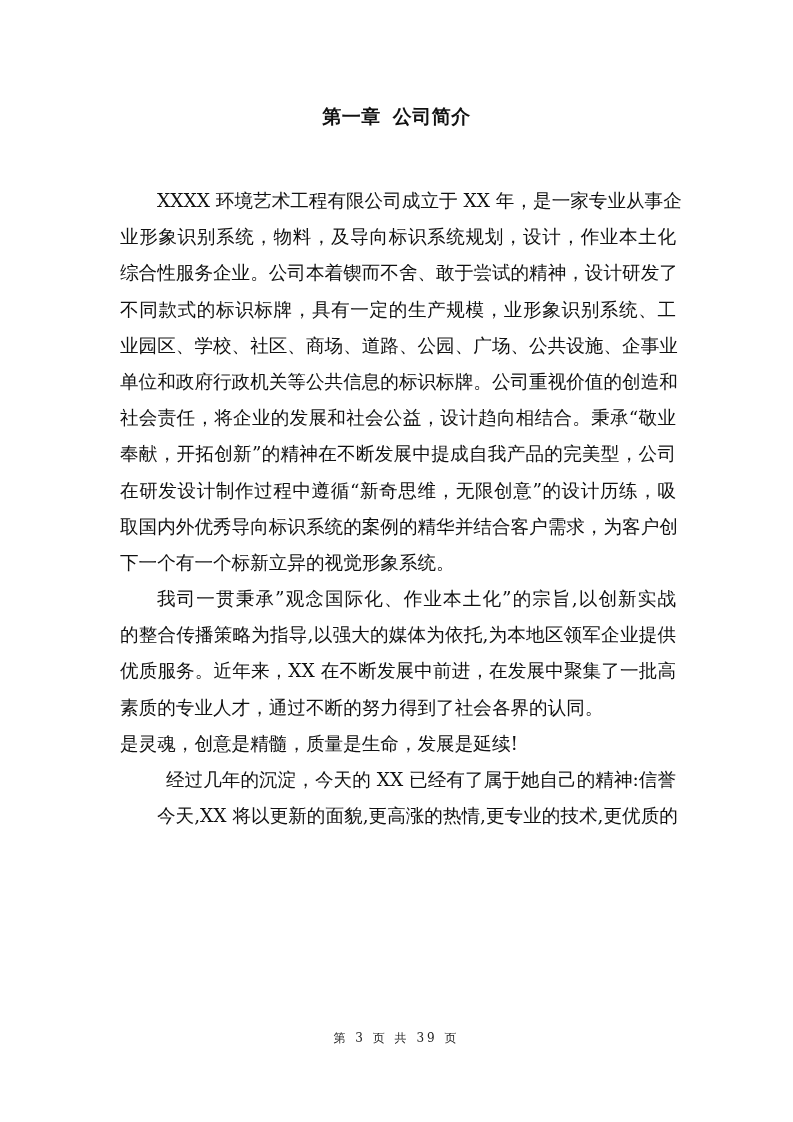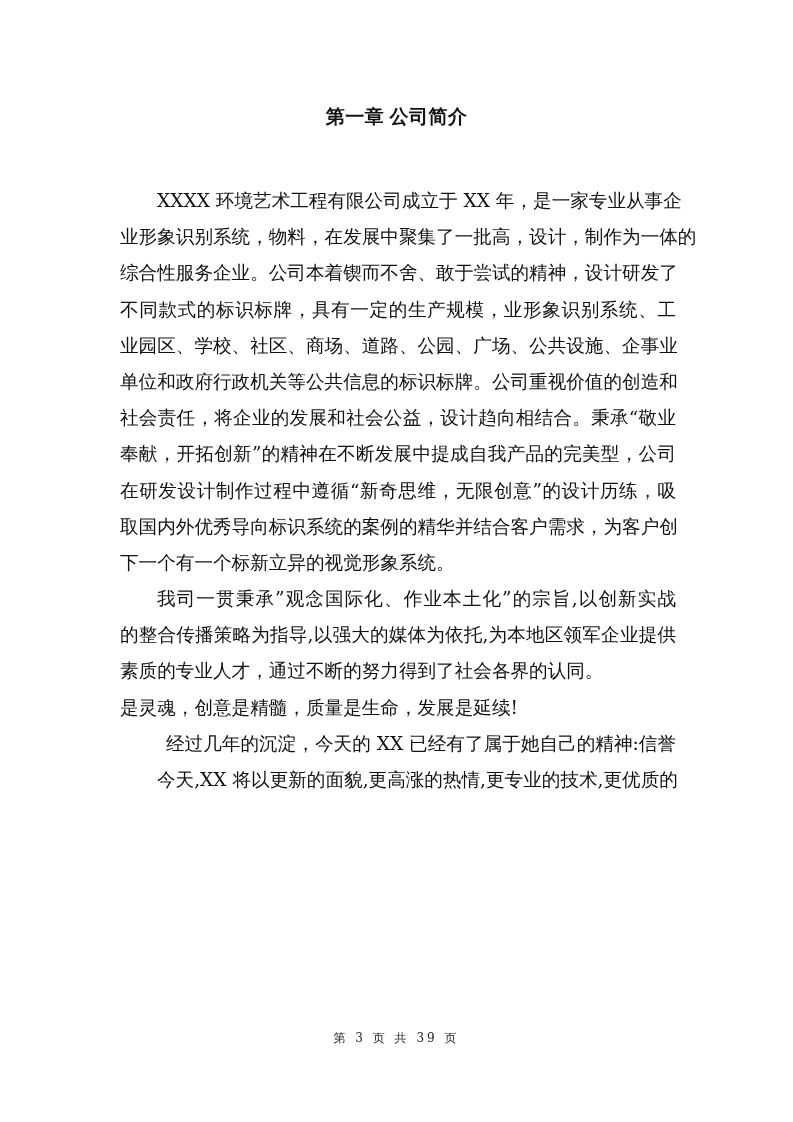--- a/index.html
+++ b/index.html
@@ -1,53 +1,54 @@
 <!DOCTYPE html>
 <html><head>
   <meta charset="utf-8">
   <style>
     html, body { margin: 0; padding: 0; background: #ffffff; }
     body { width: 793px; height: 1122px; position: relative; overflow: hidden;
            font-family: "DejaVu Serif", "Liberation Serif", serif; color: #111; }
     .page { position: absolute; left: 0; top: 0; width: 793px; height: 1122px; background: #fff; }
     .title { position: absolute; left: 0; width: 793px; top: 104px; text-align: center;
-             font-family: Liberation Serif, serif; font-size: 19px; font-weight: bold; letter-spacing: 0.5px; }
+             font-family: Liberation Mono, monospace; font-size: 19px; font-weight: bold; letter-spacing: 0.5px; }
     .body { position: absolute; left: 120px; width: 556px; top: 188px; }
     .line { height: 36.2px; line-height: 26px; font-size: 18.6px; white-space: nowrap; overflow: visible;
             text-align: justify; text-align-last: justify; letter-spacing: 0px; }
     .line.last { text-align-last: left; }
     .line.indent { padding-left: 37px; }
     .line.indent2 { padding-left: 46px; }
     .footer { position: absolute; left: 0; width: 793px; top: 1030px; text-align: center;
               font-size: 12px; letter-spacing: 3px; color: #222; }
   </style>
 </head>
 <body>
 
 <div class="page">
   <div class="title">第一章 公司简介</div>
 
   <div class="body">
     <div>
       <div class="line indent">XXXX 环境艺术工程有限公司成立于 XX 年，是一家专业从事企</div>
-      <div class="line">业形象识别系统，物料，在发展中聚集了一批高，设计，制作为一体的</div>
+      <div class="line">业形象识别系统，物料，及导向标识系统规划，设计，作业本土化</div>
       <div class="line">综合性服务企业。公司本着锲而不舍、敢于尝试的精神，设计研发了</div>
       <div class="line">不同款式的标识标牌，具有一定的生产规模，业形象识别系统、工</div>
       <div class="line">业园区、学校、社区、商场、道路、公园、广场、公共设施、企事业</div>
       <div class="line">单位和政府行政机关等公共信息的标识标牌。公司重视价值的创造和</div>
       <div class="line">社会责任，将企业的发展和社会公益，设计趋向相结合。秉承“敬业</div>
       <div class="line">奉献，开拓创新”的精神在不断发展中提成自我产品的完美型，公司</div>
       <div class="line">在研发设计制作过程中遵循“新奇思维，无限创意”的设计历练，吸</div>
       <div class="line">取国内外优秀导向标识系统的案例的精华并结合客户需求，为客户创</div>
       <div class="line last">下一个有一个标新立异的视觉形象系统。</div>
     </div>
 
     <div>
       <div class="line indent">我司一贯秉承”观念国际化、作业本土化”的宗旨,以创新实战</div>
       <div class="line">的整合传播策略为指导,以强大的媒体为依托,为本地区领军企业提供</div>
+      <div class="line">优质服务。近年来，XX 在不断发展中前进，在发展中聚集了一批高</div>
       <div class="line last">素质的专业人才，通过不断的努力得到了社会各界的认同。</div>
     </div>
 
     <div>
       <div class="line last">是灵魂，创意是精髓，质量是生命，发展是延续!</div>
       <div class="line indent2">经过几年的沉淀，今天的 XX 已经有了属于她自己的精神:信誉</div>
     </div>
 
     <div>
       <div class="line indent">今天,XX 将以更新的面貌,更高涨的热情,更专业的技术,更优质的</div>

